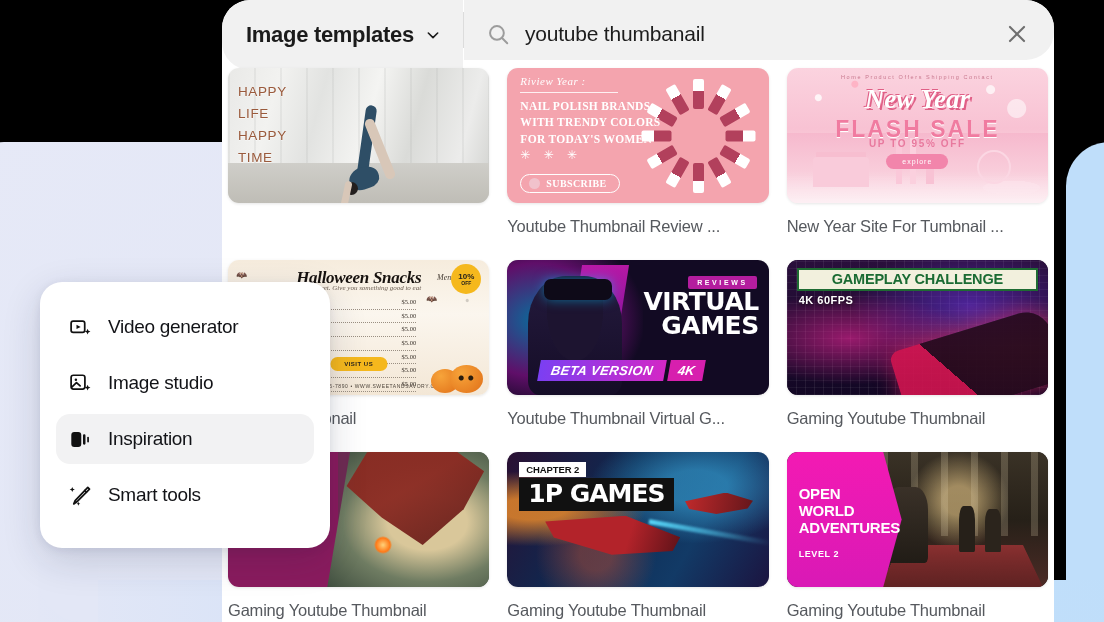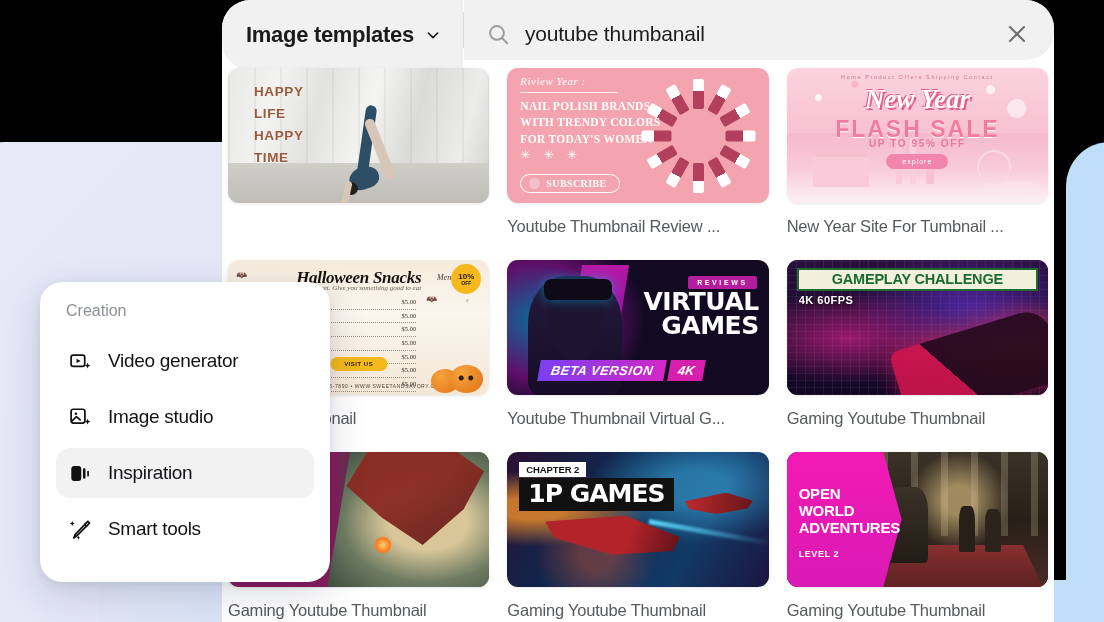--- a/index.html
+++ b/index.html
@@ -176,22 +176,22 @@
   }
   .t-yoga .leg1, .t-yoga .leg2 {
     position:absolute; background:#2e4e66; border-radius: 6px;
   }
   .t-yoga .leg1 { width:11px; height:78px; left:18px; bottom:12px; transform: rotate(8deg); }
   .t-yoga .leg2 { width:10px; height:64px; left:32px; bottom:14px; transform: rotate(-22deg); background:#d8c7b8;}
   .t-yoga .torso { position:absolute; width:30px; height:22px; left:6px; bottom:6px; background:#2e4e66; border-radius:50% 50% 40% 40%; transform: rotate(-18deg);}
   .t-yoga .head { position:absolute; width:13px; height:13px; left:2px; bottom:0px; background:#231f1e; border-radius:50%;}
   .t-yoga .arm { position:absolute; width:7px; height:26px; left:0px; bottom:-12px; background:#d8c7b8; border-radius:4px; transform: rotate(12deg);}
   .t-yoga .txt {
-    position: absolute; left: 26px; top: 13px;
-    color: #9a5a3c; font-weight: 700; font-size: 13.5px;
+    position: absolute; left: 10px; top: 13px;
+    color: #9a5a3c; font-weight: 400; font-size: 13.5px;
     line-height: 1.62; letter-spacing: .6px;
     text-shadow: 0 1px 0 rgba(255,255,255,.5);
   }
 
   
   .t-nail { background: #f4a4ae; }
   .t-nail .ring { position:absolute; right:16px; top:50%; transform:translateY(-50%); width:108px; height:108px; }
   .t-nail .ring i {
     position:absolute; left:50%; top:50%;
     width: 11px; height: 30px; margin:-15px 0 0 -5.5px;
@@ -618,21 +618,20 @@
           </div>
           <div class="lv">LEVEL 2</div>
         </div>
         <div class="card-label">Gaming Youtube Thumbnail</div>
       </div>
 
     </div>
   </div>
 
   <div class="menu">
-    <div class="menu-title">Creation</div>
 
     <div class="menu-item">
       <span class="mi-icon">
         <svg viewBox="0 0 24 24" width="23" height="23" fill="none" stroke="#111" stroke-width="1.8" stroke-linecap="round" stroke-linejoin="round">
           <rect x="2.2" y="5.4" width="14.2" height="11.6" rx="2.2"></rect>
           <polygon points="7.8,9.2 12.2,11.4 7.8,13.6" fill="#111" stroke="none"></polygon>
           <path d="M19.4 13.2 l.9 2.1 2.1 .9 -2.1 .9 -.9 2.1 -.9 -2.1 -2.1 -.9 2.1 -.9 z" fill="#111" stroke="none"></path>
         </svg>
       </span>
       <span class="mi-label">Video generator</span>

